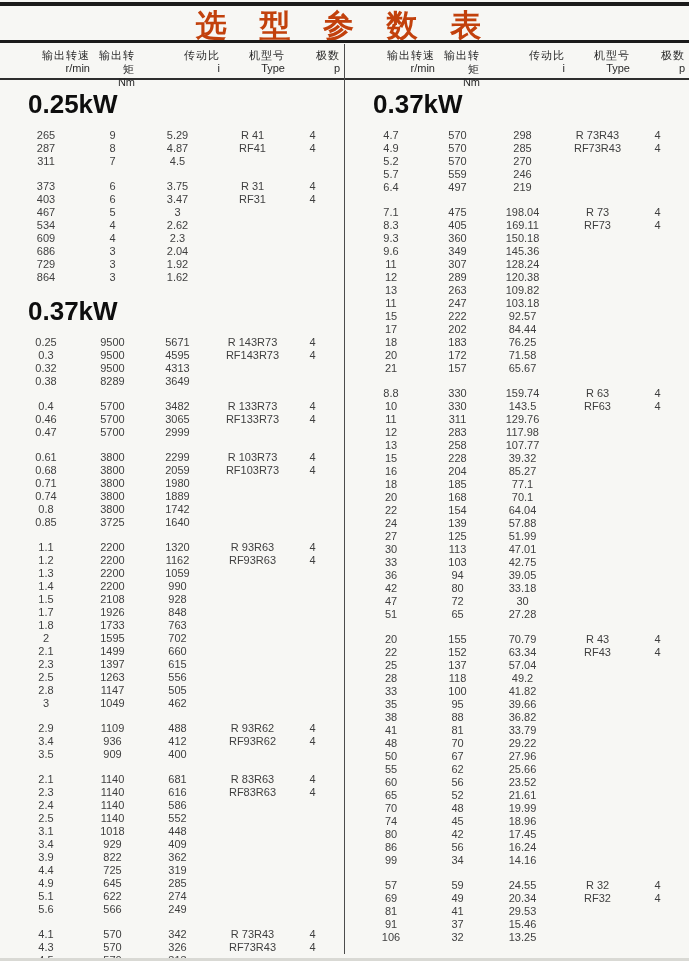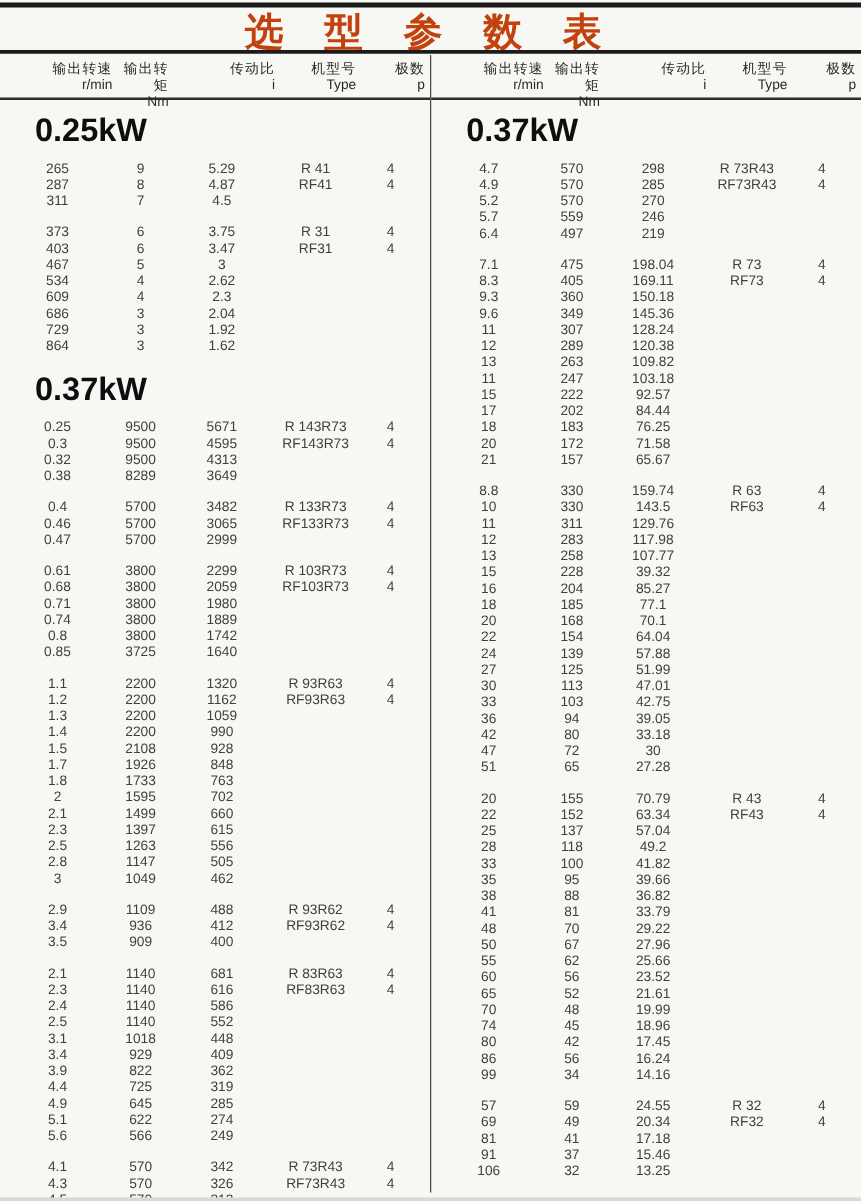--- a/index.html
+++ b/index.html
@@ -922,21 +922,21 @@
             <div class="row">
               <div class="cell">69</div>
               <div class="cell">49</div>
               <div class="cell">20.34</div>
               <div class="cell">RF32</div>
               <div class="cell">4</div>
             </div>
             <div class="row">
               <div class="cell">81</div>
               <div class="cell">41</div>
-              <div class="cell">17.18</div>
+              <div class="cell">29.53</div>
               <div class="cell"></div>
               <div class="cell"></div>
             </div>
             <div class="row">
               <div class="cell">91</div>
               <div class="cell">37</div>
               <div class="cell">15.46</div>
               <div class="cell"></div>
               <div class="cell"></div>
             </div>

